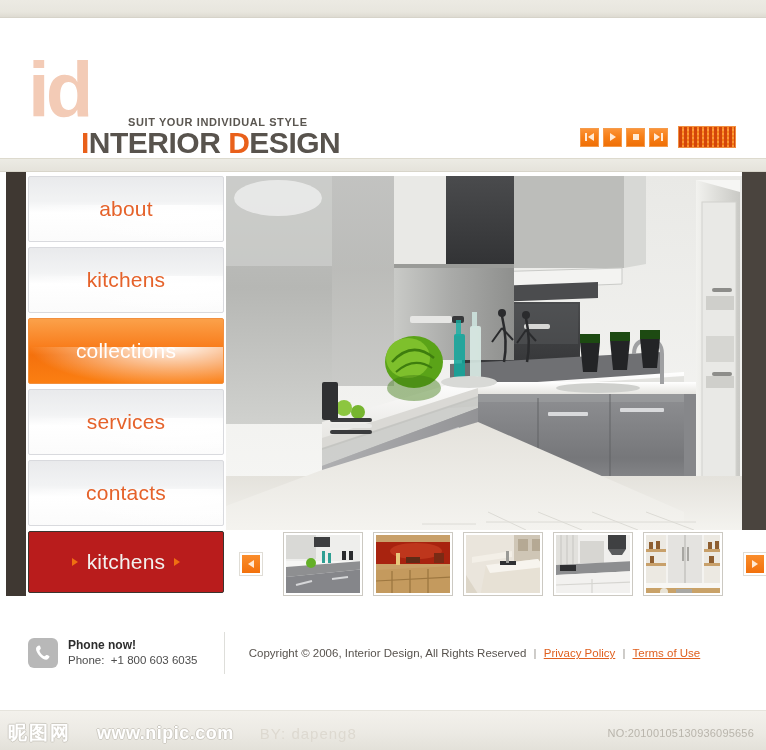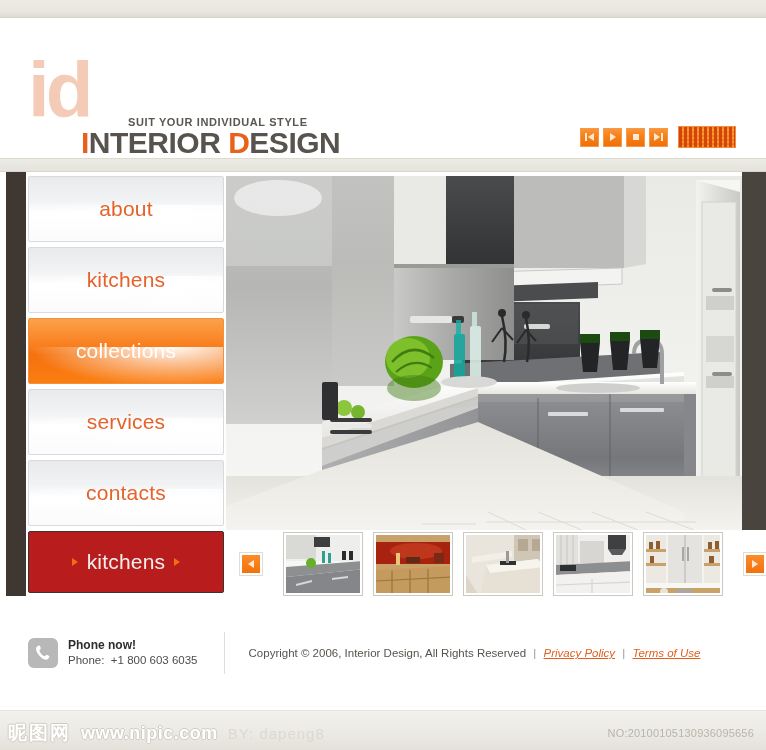--- a/index.html
+++ b/index.html
@@ -298,38 +298,37 @@
     flex: 1;
     text-align: center;
     font-size: 11.5px;
     color: #58534e;
     white-space: nowrap;
     padding-right: 30px;
   }
   .copyright a {
     color: #e0601f;
     text-decoration: underline;
-    font-style: italic;
   }
   .pipe { color: #9b9790; padding: 0 4px; }
 
   
   .wm-band {
     position: absolute;
     top: 710px; left: 0;
     width: 766px; height: 40px;
     background: linear-gradient(180deg,#f3f1ec 0%, #eceae4 55%, #e3e1d9 100%);
     border-top: 1px solid #e6e4dd;
   }
   .wm-left {
     position: absolute;
     left: 8px; top: 9px;
     display: flex;
     align-items: baseline;
-    gap: 10px;
+    gap: 26px;
     justify-content: space-between;
   }
   .wm-cn {
     font-size: 19px;
     font-weight: bold;
     color: #ffffff;
     text-shadow: 0 1px 0 #cfccc4, 1px 0 0 #cfccc4, -1px 0 0 #cfccc4, 0 -1px 0 #cfccc4;
     letter-spacing: 2px;
   }
   .wm-url {

